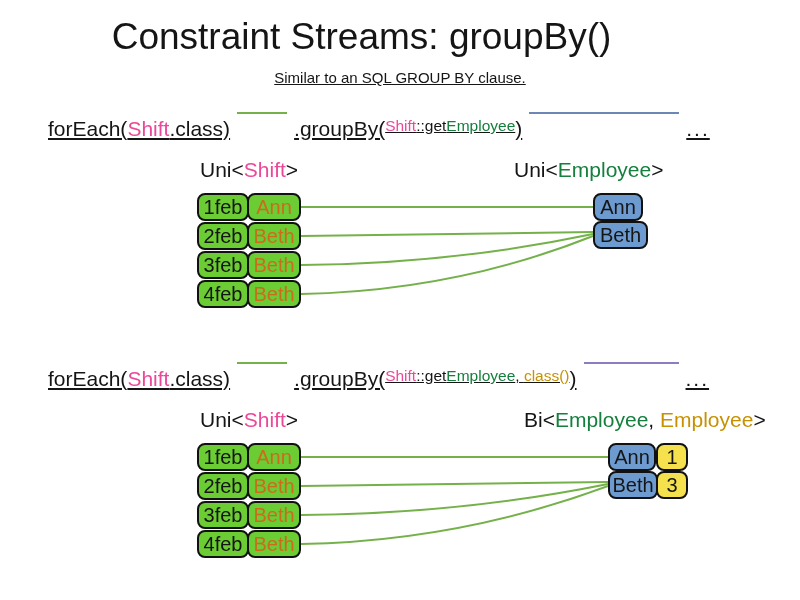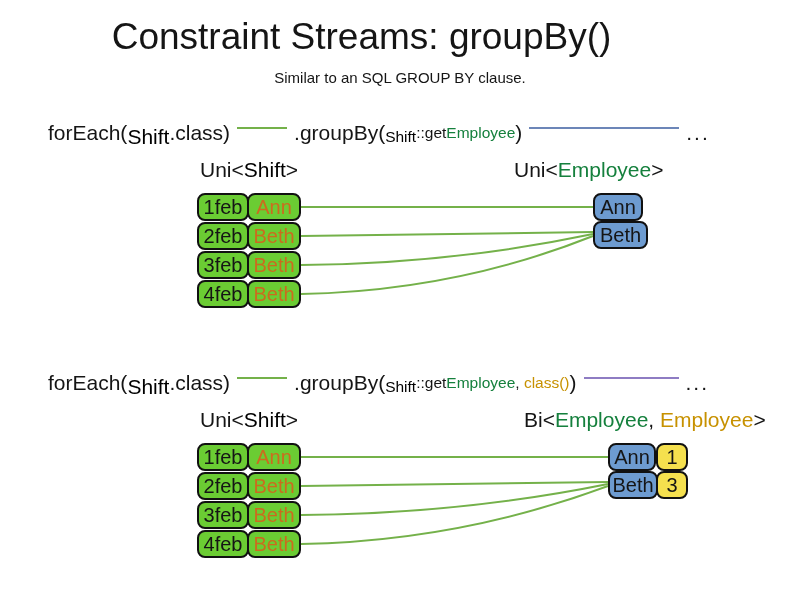--- a/index.html
+++ b/index.html
@@ -2,26 +2,26 @@
 <html><head>
 <meta charset="utf-8">
 <style>
   html,body{margin:0;padding:0;}
   body{
     width:800px;height:600px;background:#ffffff;position:relative;overflow:hidden;
     font-family:"Liberation Sans", sans-serif;color:#151515;
   }
   .abs{position:absolute;}
   .title{top:16px;left:0;width:723px;text-align:center;font-size:37px;}
-  .subtitle{top:69px;left:0;width:800px;text-align:center;font-size:15px;}
-  .codeline{display:flex;align-items:center;white-space:pre;font-size:21px;}
+  .subtitle{top:69px;left:0;width:800px;text-align:center;font-size:15px;text-decoration:underline;}
+  .codeline{display:flex;align-items:flex-start;white-space:pre;font-size:21px;text-decoration:underline;}
   #code1{top:117px;left:48px;}
   #code2{top:367px;left:48px;}
   .c15{font-size:15.5px;}
-  .t-green{color:#000000;margin-top:8px;}
+  .t-green{color:#ec4899;}
   .t-blue{color:#15803d;}
   .t-gold{color:#C79100;}
   .ellipsis{letter-spacing:2px;}
   .connector{height:2px;position:relative;top:-5px;margin:0 7px;}
   .conn-green{background:#74B14A;width:50px;}
   .conn-blue{background:#6C86B8;width:150px;}
   .conn-purple{background:#8E7CC3;width:95px;}
   .dlabel{font-size:21px;}
   .cell{
     position:absolute;box-sizing:border-box;height:28px;

